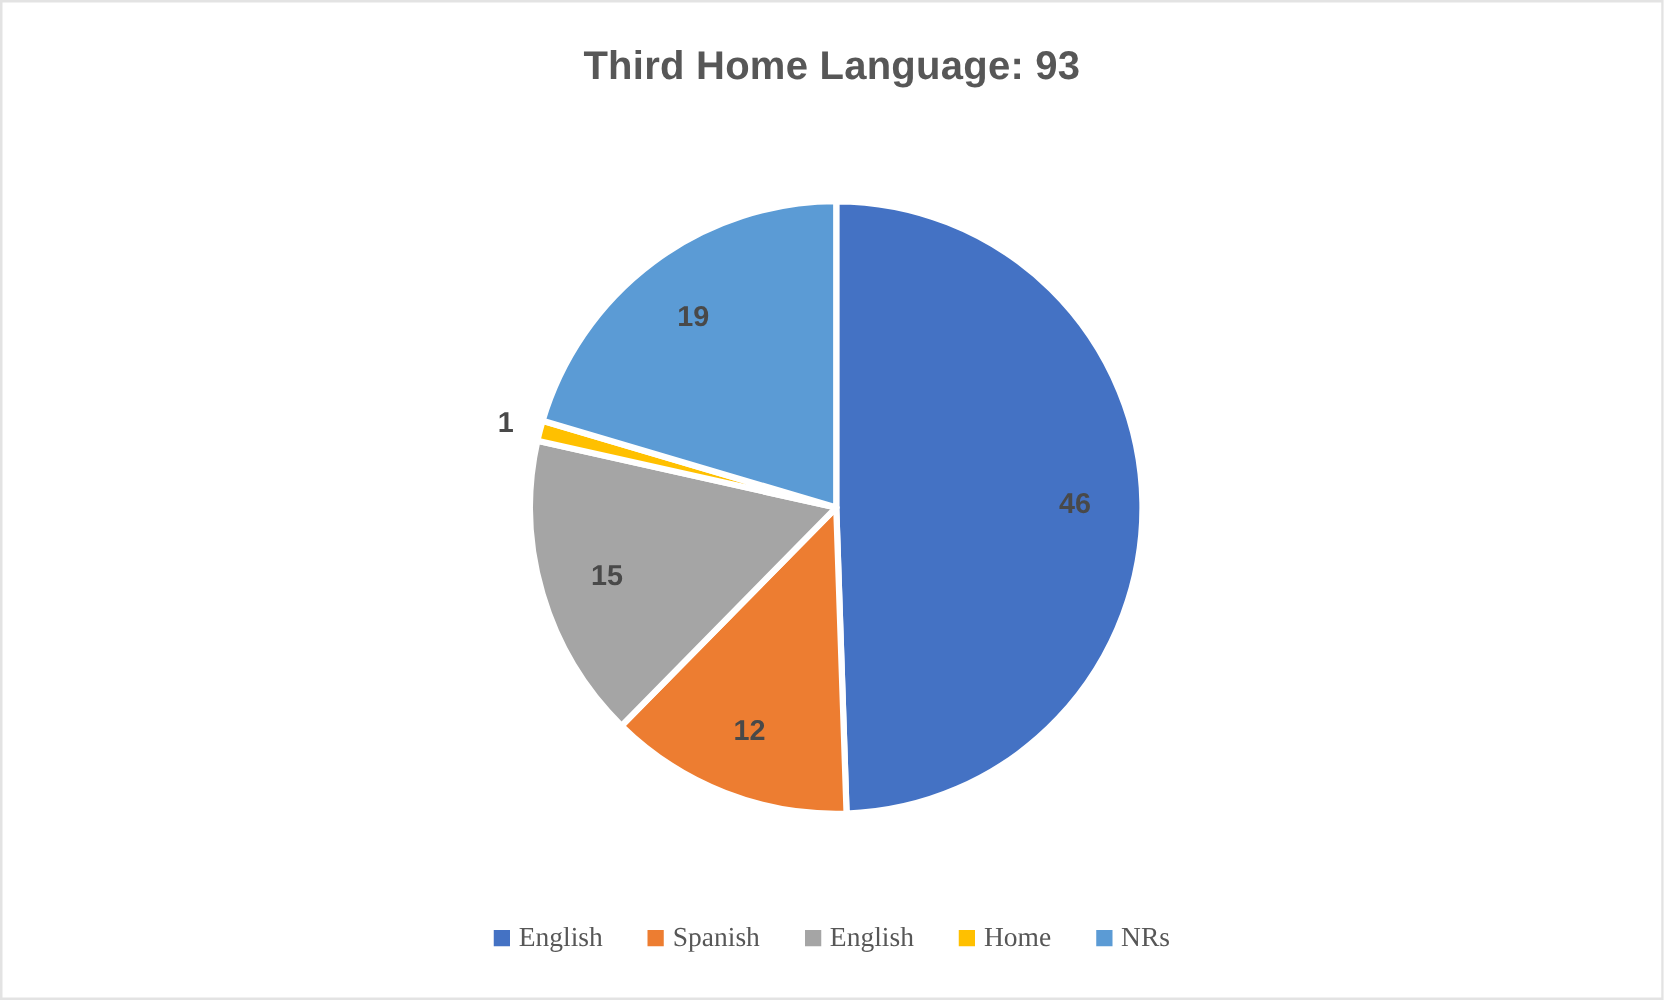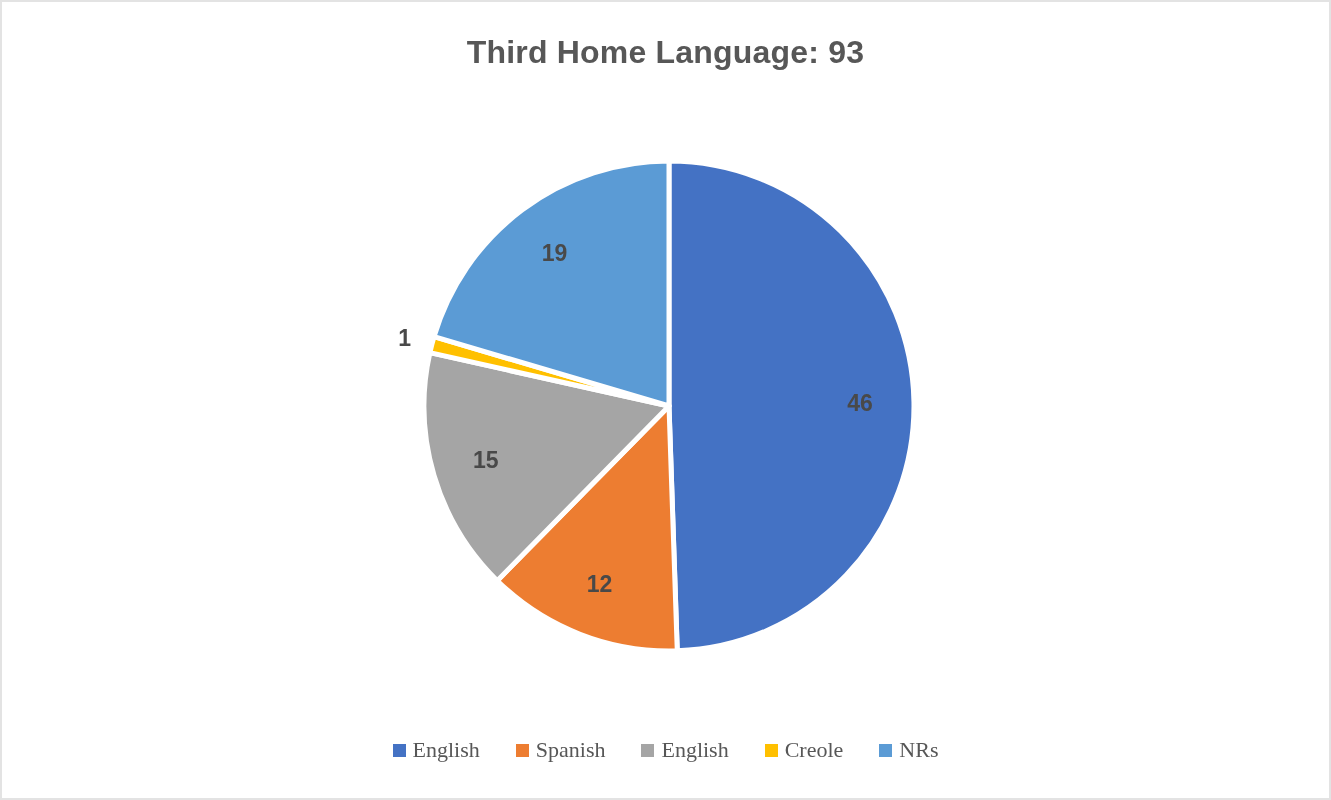--- a/index.html
+++ b/index.html
@@ -121,21 +121,21 @@
       <span class="legend-label">Spanish</span>
     </div>
 
     <div class="legend-item">
       <span class="legend-swatch" style="background: rgb(165, 165, 165);"></span>
       <span class="legend-label">English</span>
     </div>
 
     <div class="legend-item">
       <span class="legend-swatch" style="background: rgb(255, 192, 0);"></span>
-      <span class="legend-label">Creole</span>
+      <span class="legend-label">Home</span>
     </div>
 
     <div class="legend-item">
       <span class="legend-swatch" style="background: rgb(91, 155, 213);"></span>
       <span class="legend-label">NRs</span>
     </div>
 
   </div>
 
 </div>

